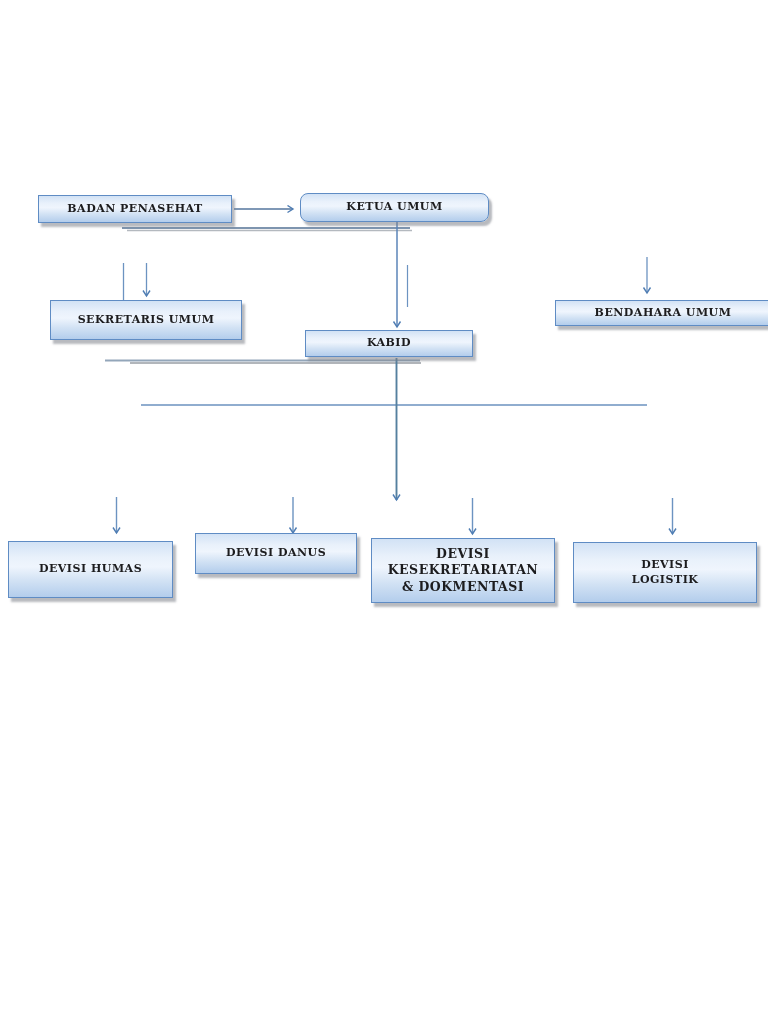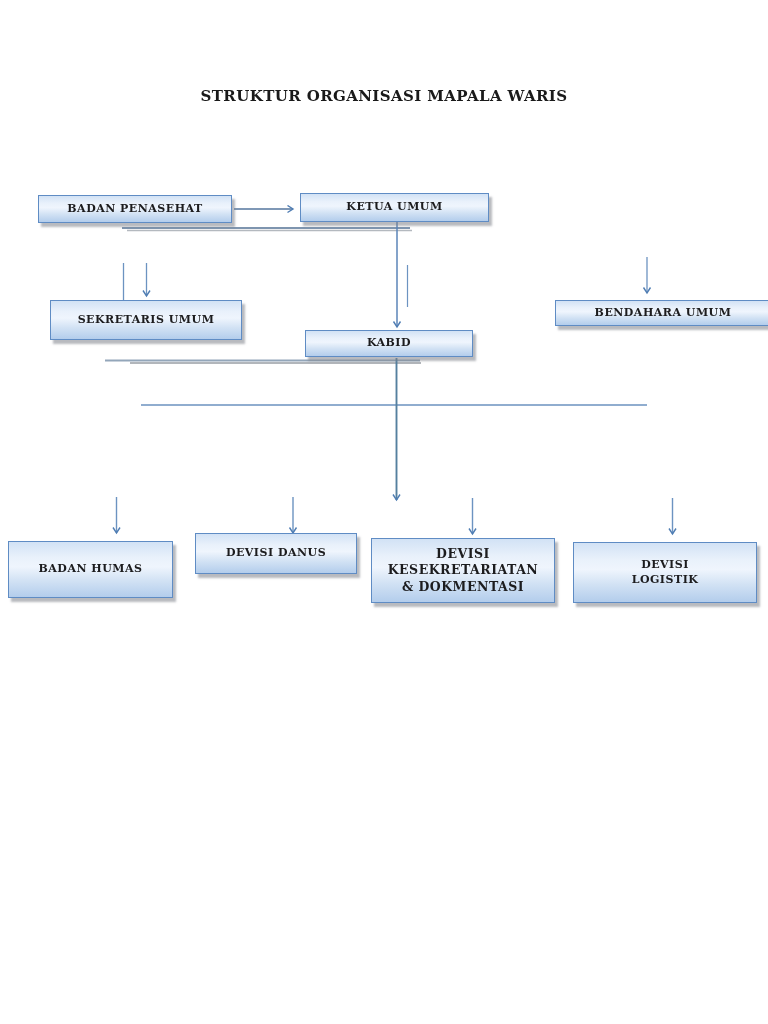--- a/index.html
+++ b/index.html
@@ -42,35 +42,34 @@
     letter-spacing: 0.5px;
     line-height: 1.3;
     color: #1c1c1e;
     white-space: pre-line;
     background: linear-gradient(180deg, #d2e2f5 0%, #e9f1fb 28%, #eff5fd 45%, #d2e2f4 70%, #b3cdec 100%);
     border: 1.6px solid #5f8cc4;
     box-shadow: 3px 4px 2px rgba(125, 130, 138, 0.55);
     box-sizing: border-box;
   }
   #node-badan-penasehat   { left: 38px;  top: 195px; width: 194px; height: 28px; }
-  #node-ketua-umum        { left: 300px; top: 193px; width: 189px; height: 29px; }
+  #node-ketua-umum        { left: 300px; top: 193px; width: 189px; height: 29px; border-radius: 8px; }
   #node-sekretaris-umum   { left: 50px;  top: 300px; width: 192px; height: 40px; }
   #node-bendahara-umum    { left: 555px; top: 300px; width: 216px; height: 26px; }
   #node-kabid             { left: 305px; top: 330px; width: 168px; height: 27px; }
   #node-devisi-humas      { left: 8px;   top: 541px; width: 165px; height: 57px; }
   #node-devisi-danus      { left: 195px; top: 533px; width: 162px; height: 41px; }
   #node-devisi-kesekretariatan { left: 371px; top: 538px; width: 184px; height: 65px; font-size: 12.5px; }
   #node-devisi-logistik   { left: 573px; top: 542px; width: 184px; height: 61px; }
 </style>
 </head>
 <body>
 
 <div id="page">
 
-  <div id="title">STRUKTUR ORGANISASI MAPALA WARIS</div>
 
   <svg id="connectors" width="768" height="1024" viewBox="0 0 768 1024" xmlns="http://www.w3.org/2000/svg">
     <defs>
       <marker id="arw" markerWidth="10" markerHeight="10" refX="6.5" refY="4.5" orient="auto" markerUnits="userSpaceOnUse">
         <path d="M1,1 L6.5,4.5 L1,8" fill="none" stroke="#4f7db3" stroke-width="1.4"></path>
       </marker>
     </defs>
 
     <line x1="234" y1="209" x2="293" y2="209" stroke="#7f98b6" stroke-width="1.8" marker-end="url(#arw)"></line>
 
@@ -101,21 +100,21 @@
   <div class="node" id="node-badan-penasehat">BADAN PENASEHAT</div>
 
   <div class="node" id="node-ketua-umum">KETUA UMUM</div>
 
   <div class="node" id="node-sekretaris-umum">SEKRETARIS UMUM</div>
 
   <div class="node" id="node-bendahara-umum">BENDAHARA UMUM</div>
 
   <div class="node" id="node-kabid">KABID</div>
 
-  <div class="node" id="node-devisi-humas">BADAN HUMAS</div>
+  <div class="node" id="node-devisi-humas">DEVISI HUMAS</div>
 
   <div class="node" id="node-devisi-danus">DEVISI DANUS</div>
 
   <div class="node" id="node-devisi-kesekretariatan">DEVISI
 KESEKRETARIATAN
 &amp; DOKMENTASI</div>
 
   <div class="node" id="node-devisi-logistik">DEVISI
 LOGISTIK</div>
 

